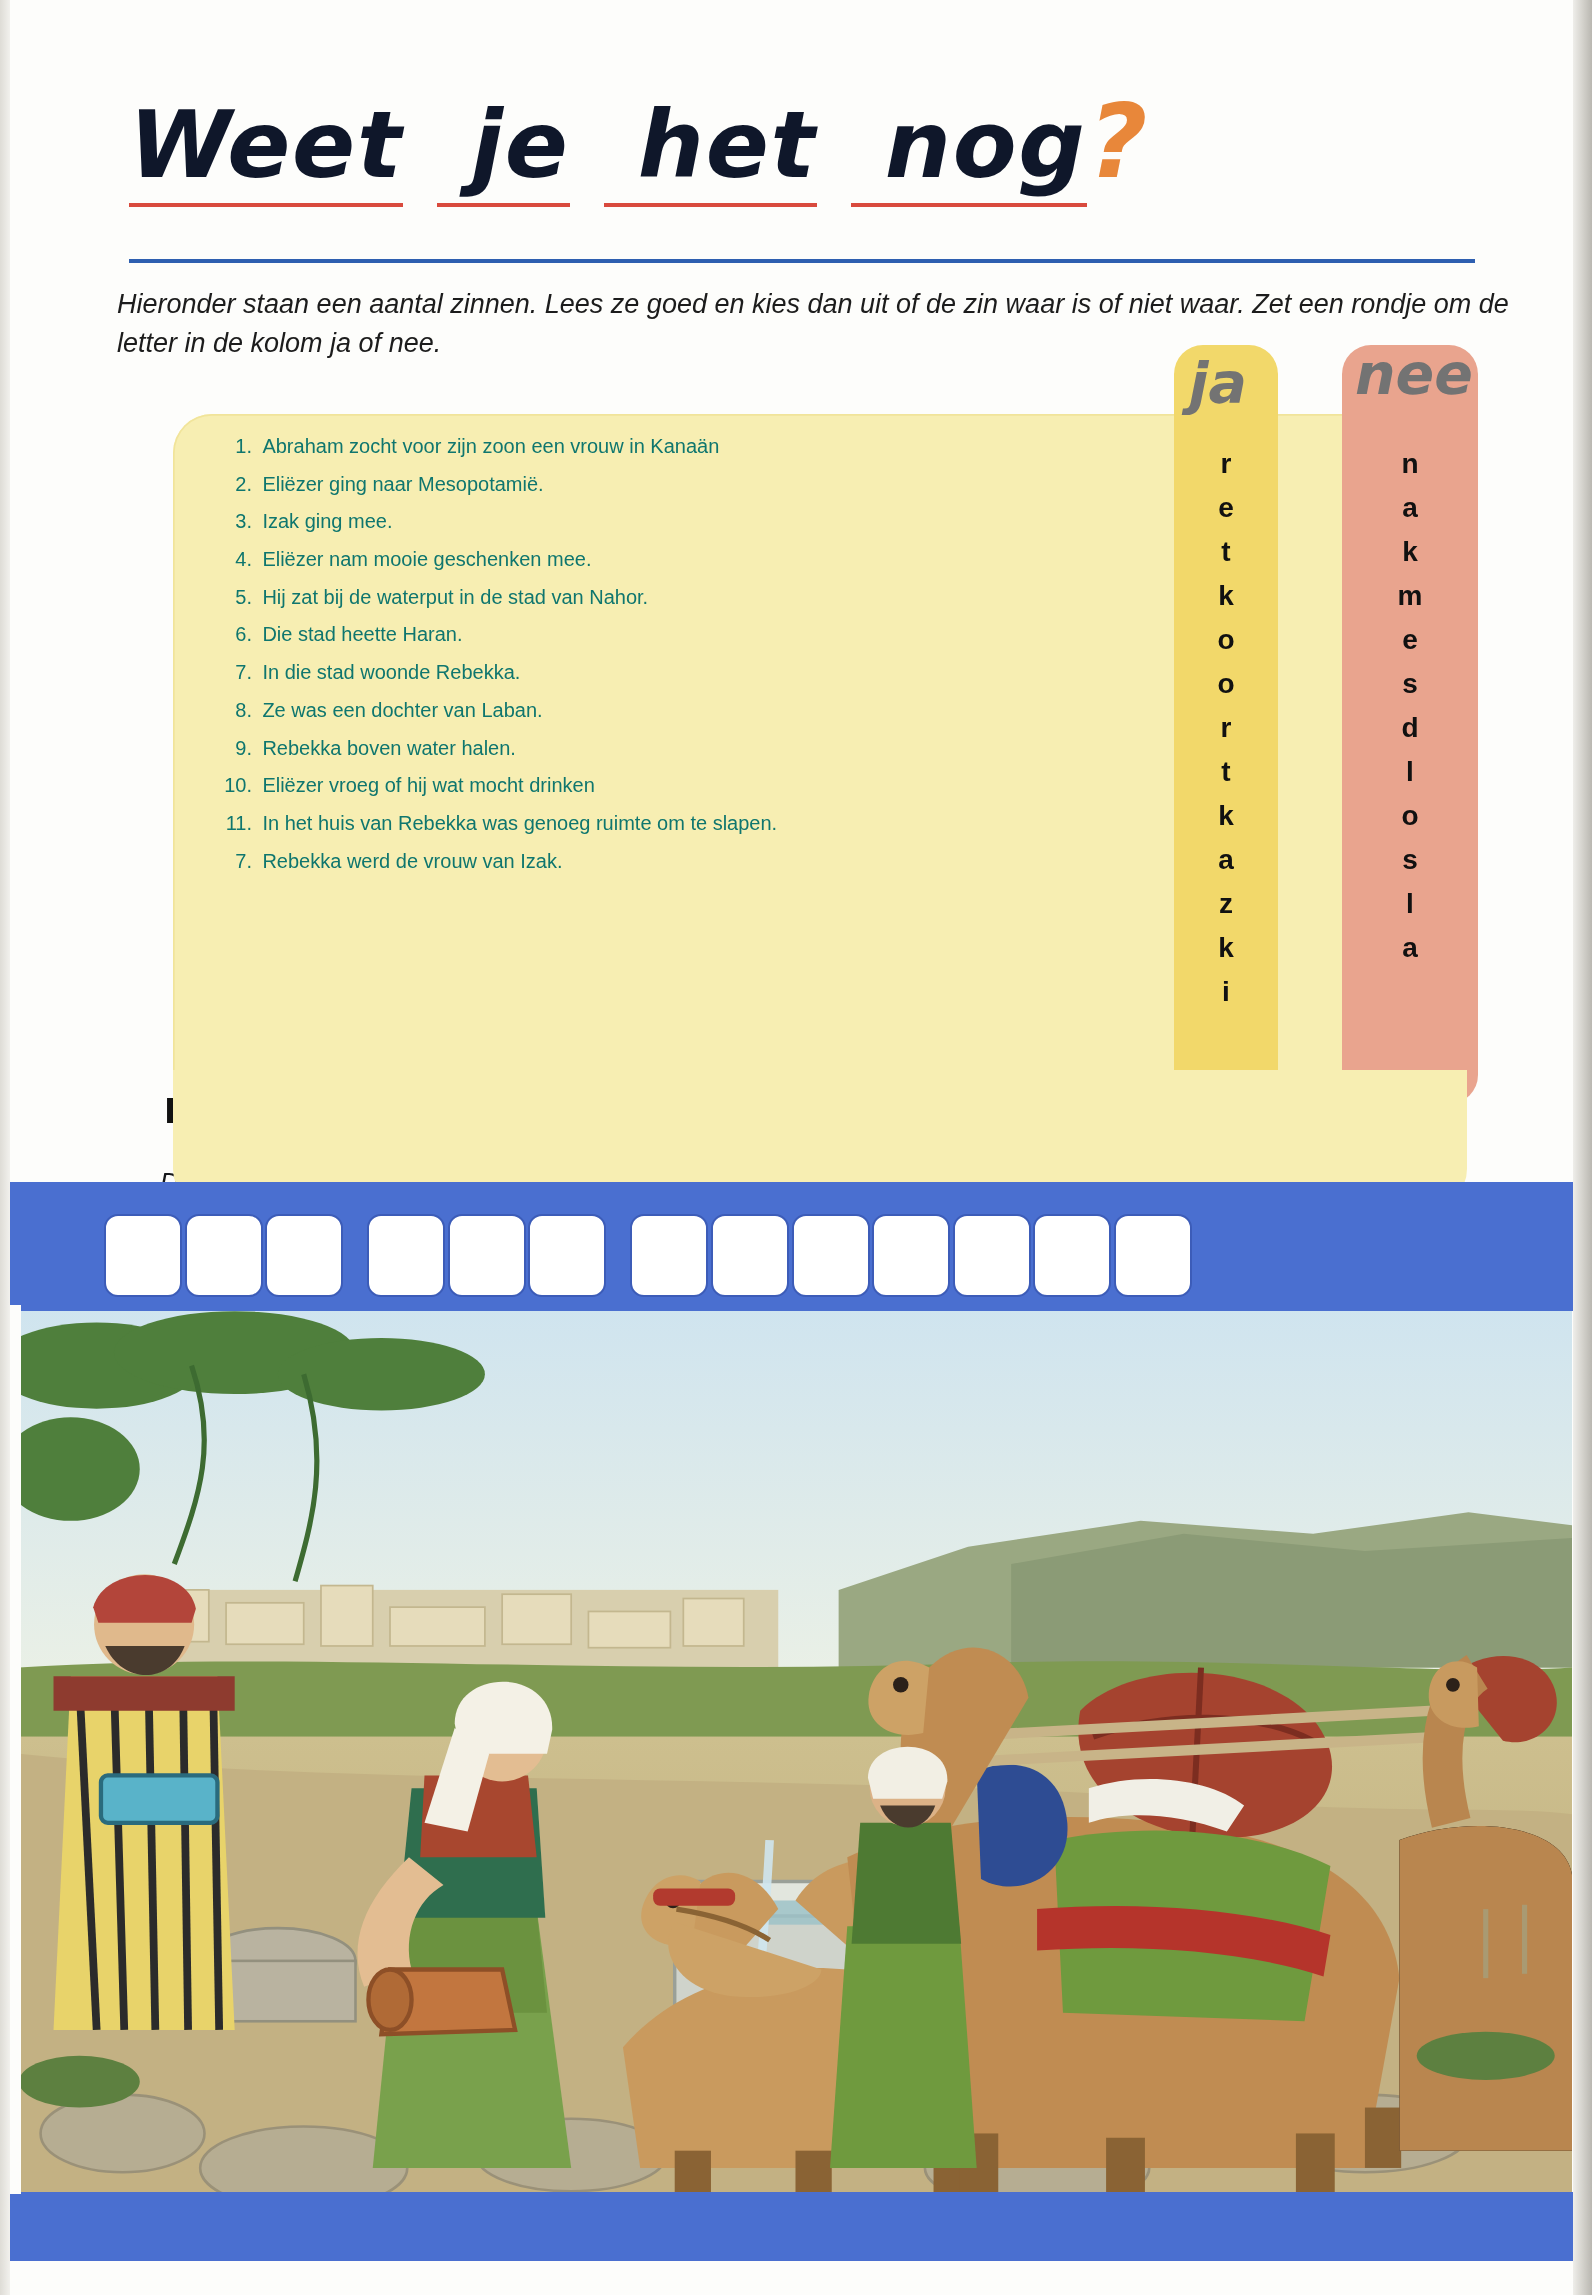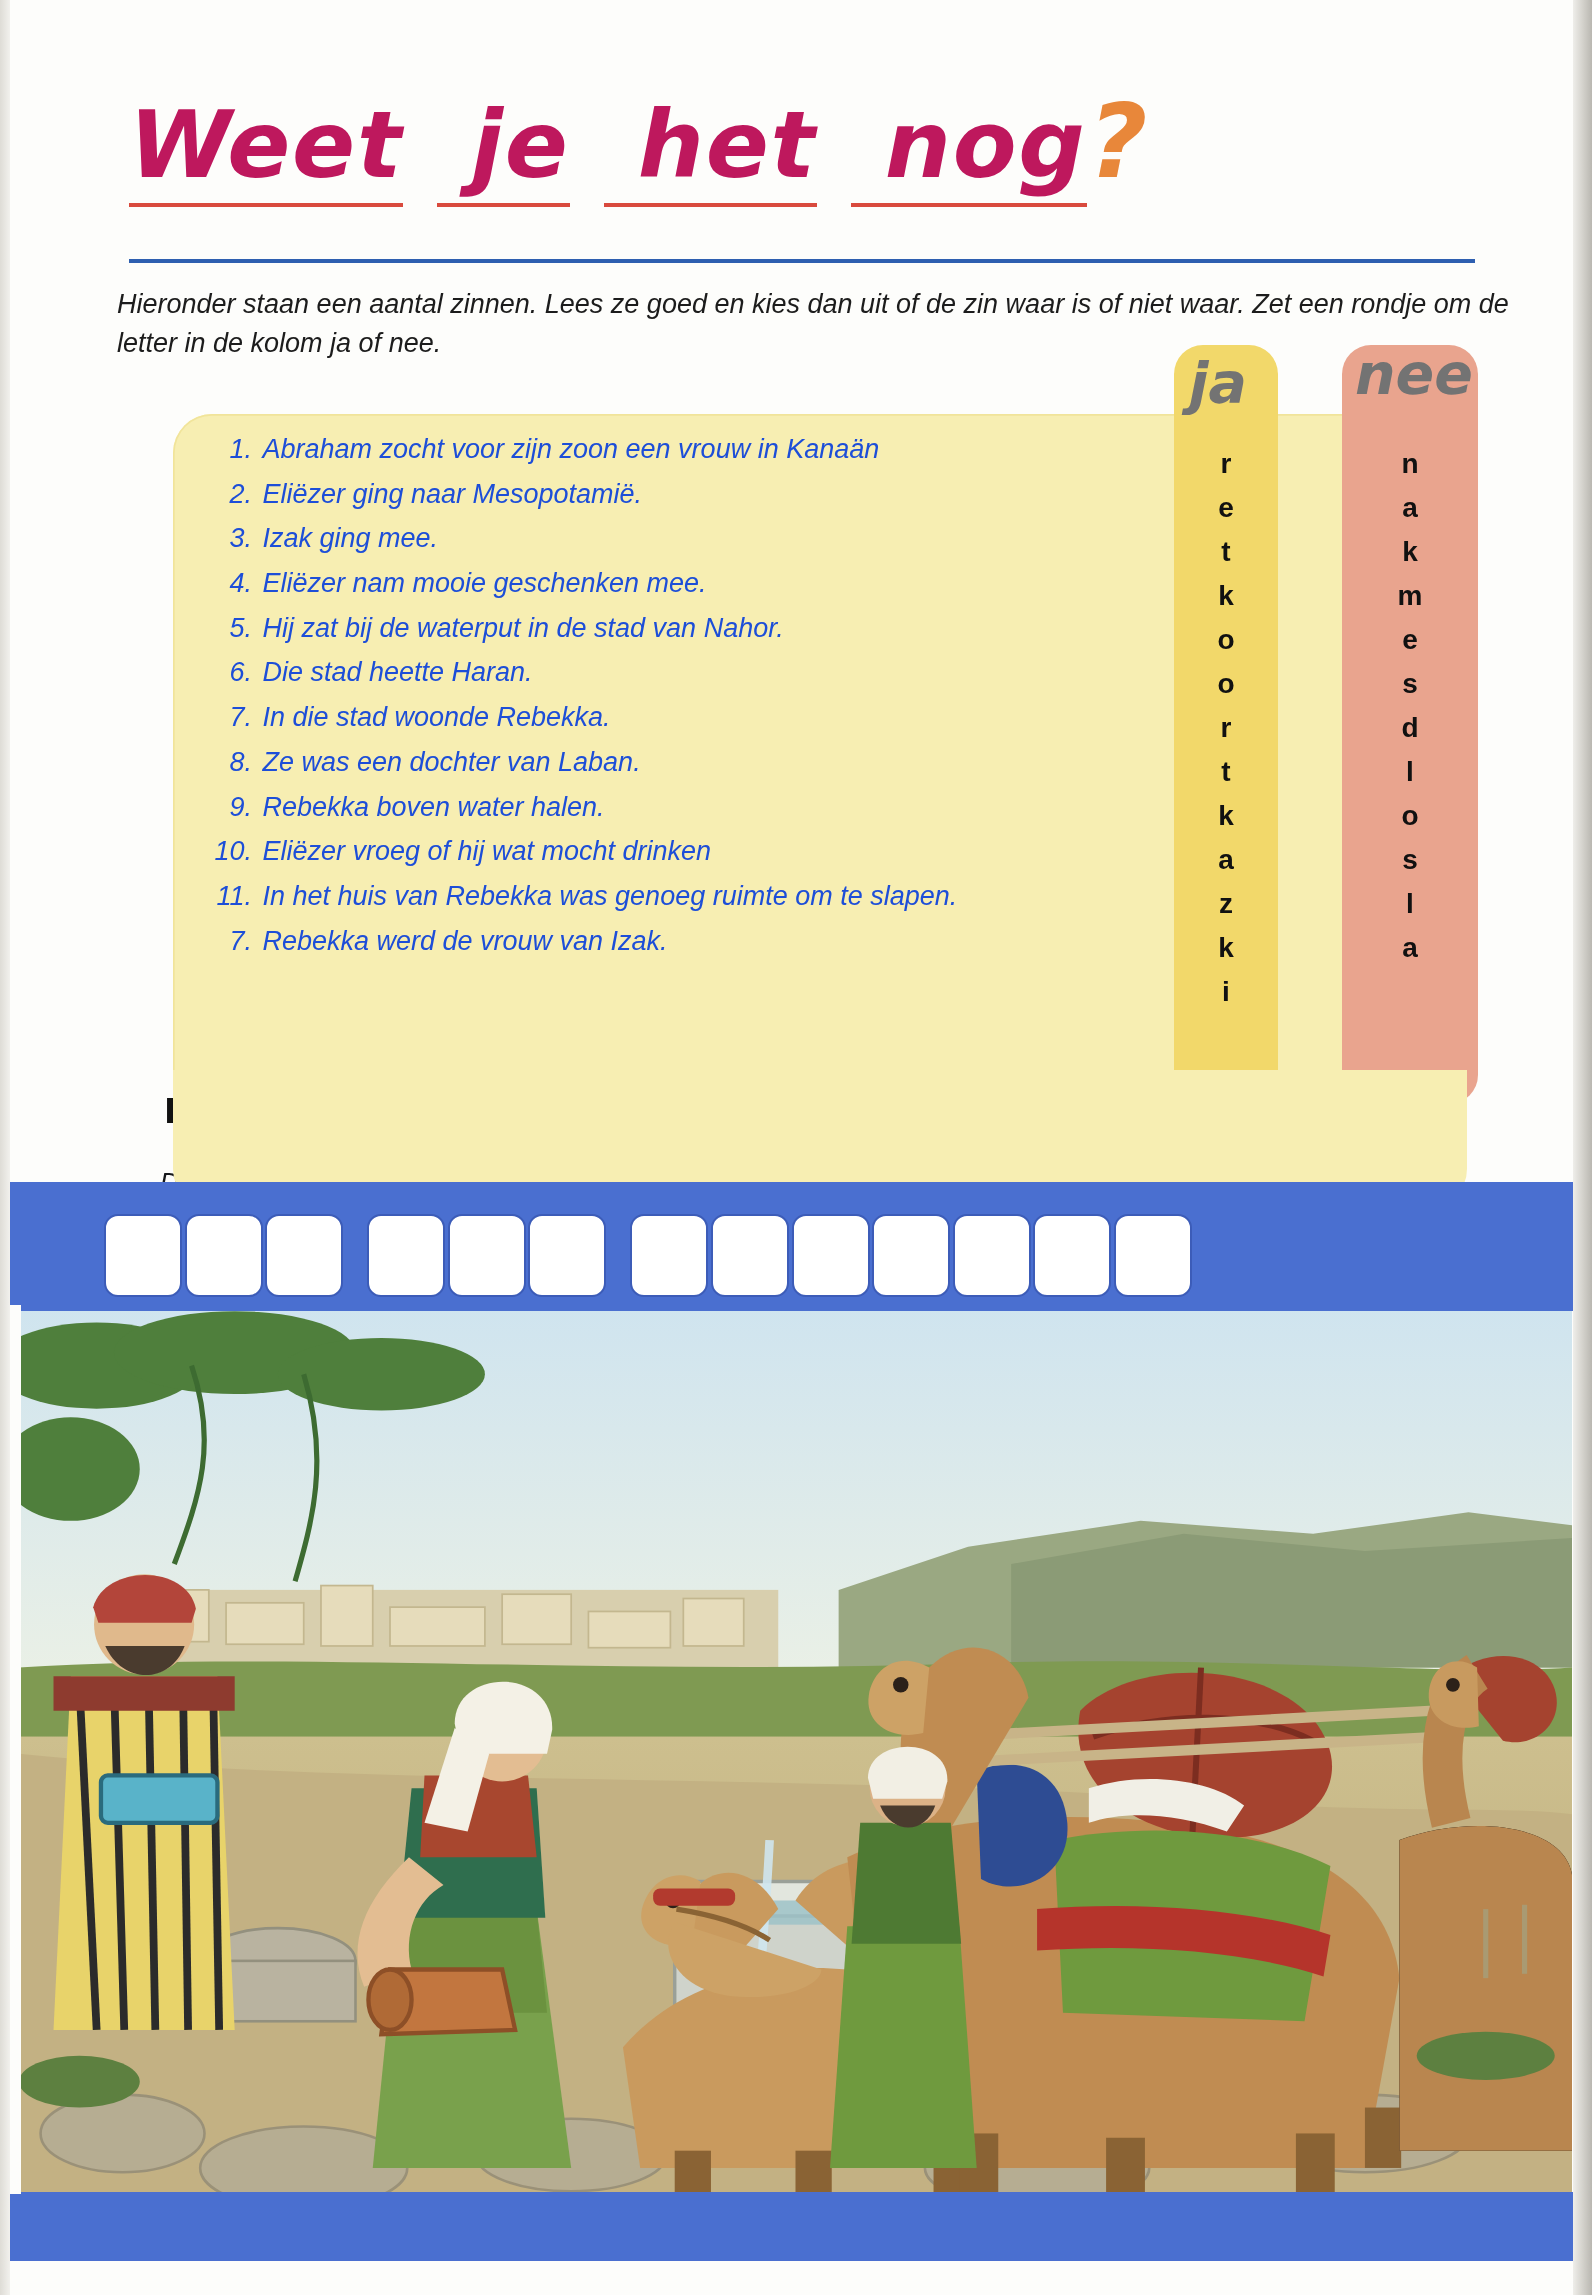--- a/index.html
+++ b/index.html
@@ -28,21 +28,21 @@
   
   .title{
     position:absolute;left:129px;top:82px;width:1165px;height:129px;
     white-space:nowrap;
   }
   .title .t{
     font-family:"DejaVu Sans", sans-serif;
     font-size:93px;
     font-weight:700;
     font-style:italic;
-    color:#be185d;
+    color:#0f172a;
     letter-spacing:1.7px;
     line-height:1;
   }
   .title .t .under{
     border-bottom:4.3px solid #d94a3d;
     padding-bottom:3.5px;
   }
   .title .qm{
     font-family:"DejaVu Sans", sans-serif;
     font-size:102px;font-weight:700;font-style:italic;color:#e8873a;
@@ -61,23 +61,22 @@
   
   .yellow-panel{
     position:absolute;left:173px;top:414px;width:1294px;height:764px;
     background:#f7eeb2;border-radius:39px;
     box-shadow:0 0 0 1.7px #f1e49a inset;
   }
   .statements{
     position:absolute;left:207px;top:436px;width:1018px;
   }
   .stmt{
-    font-size:27px;color:#1d4ed8;line-height:1.0;margin-bottom:17.7px;
+    font-size:20px;color:#0f766e;line-height:1.0;margin-bottom:17.7px;
     white-space:nowrap;
-    font-style:italic;
   }
   .stmt .num{display:inline-block;text-align:right;width:45px;margin-right:10.4px;}
 
   .ben{
     position:absolute;left:164px;top:1092px;
     font-family:"DejaVu Sans", sans-serif;
     font-size:33px;font-weight:700;color:#111;letter-spacing:3.5px;
   }
   .dan{
     position:absolute;left:160px;top:1167px;

